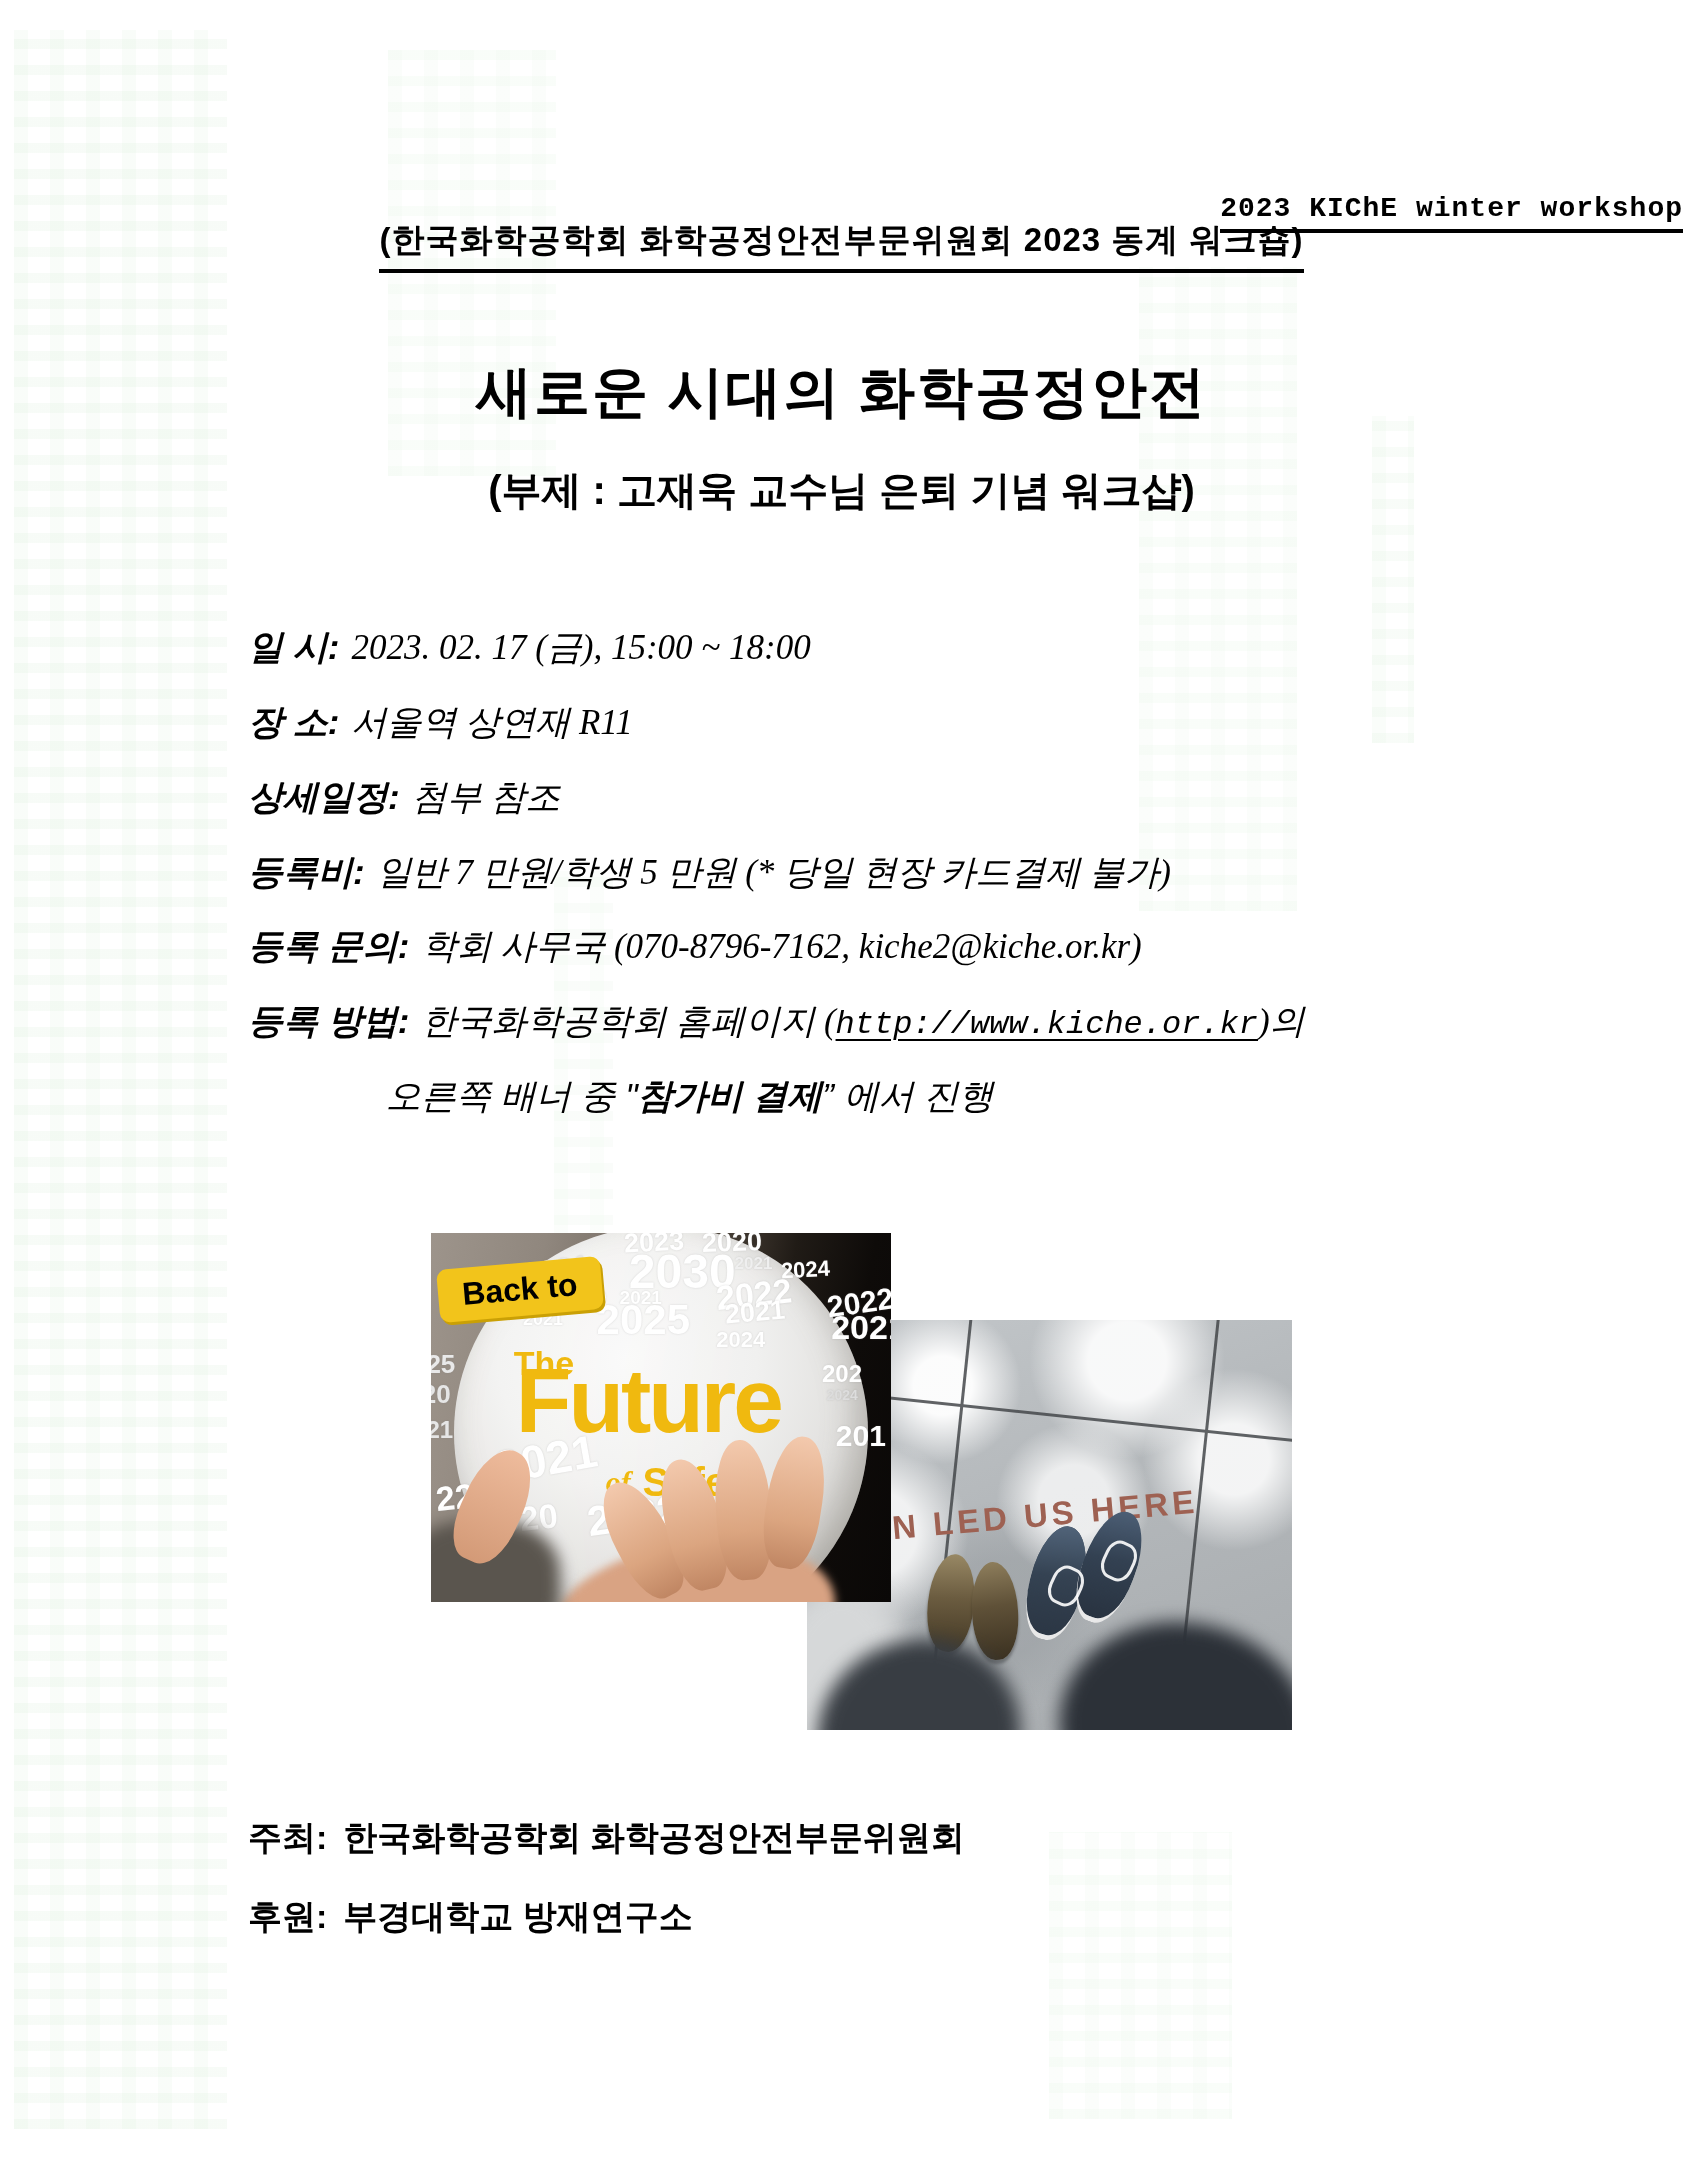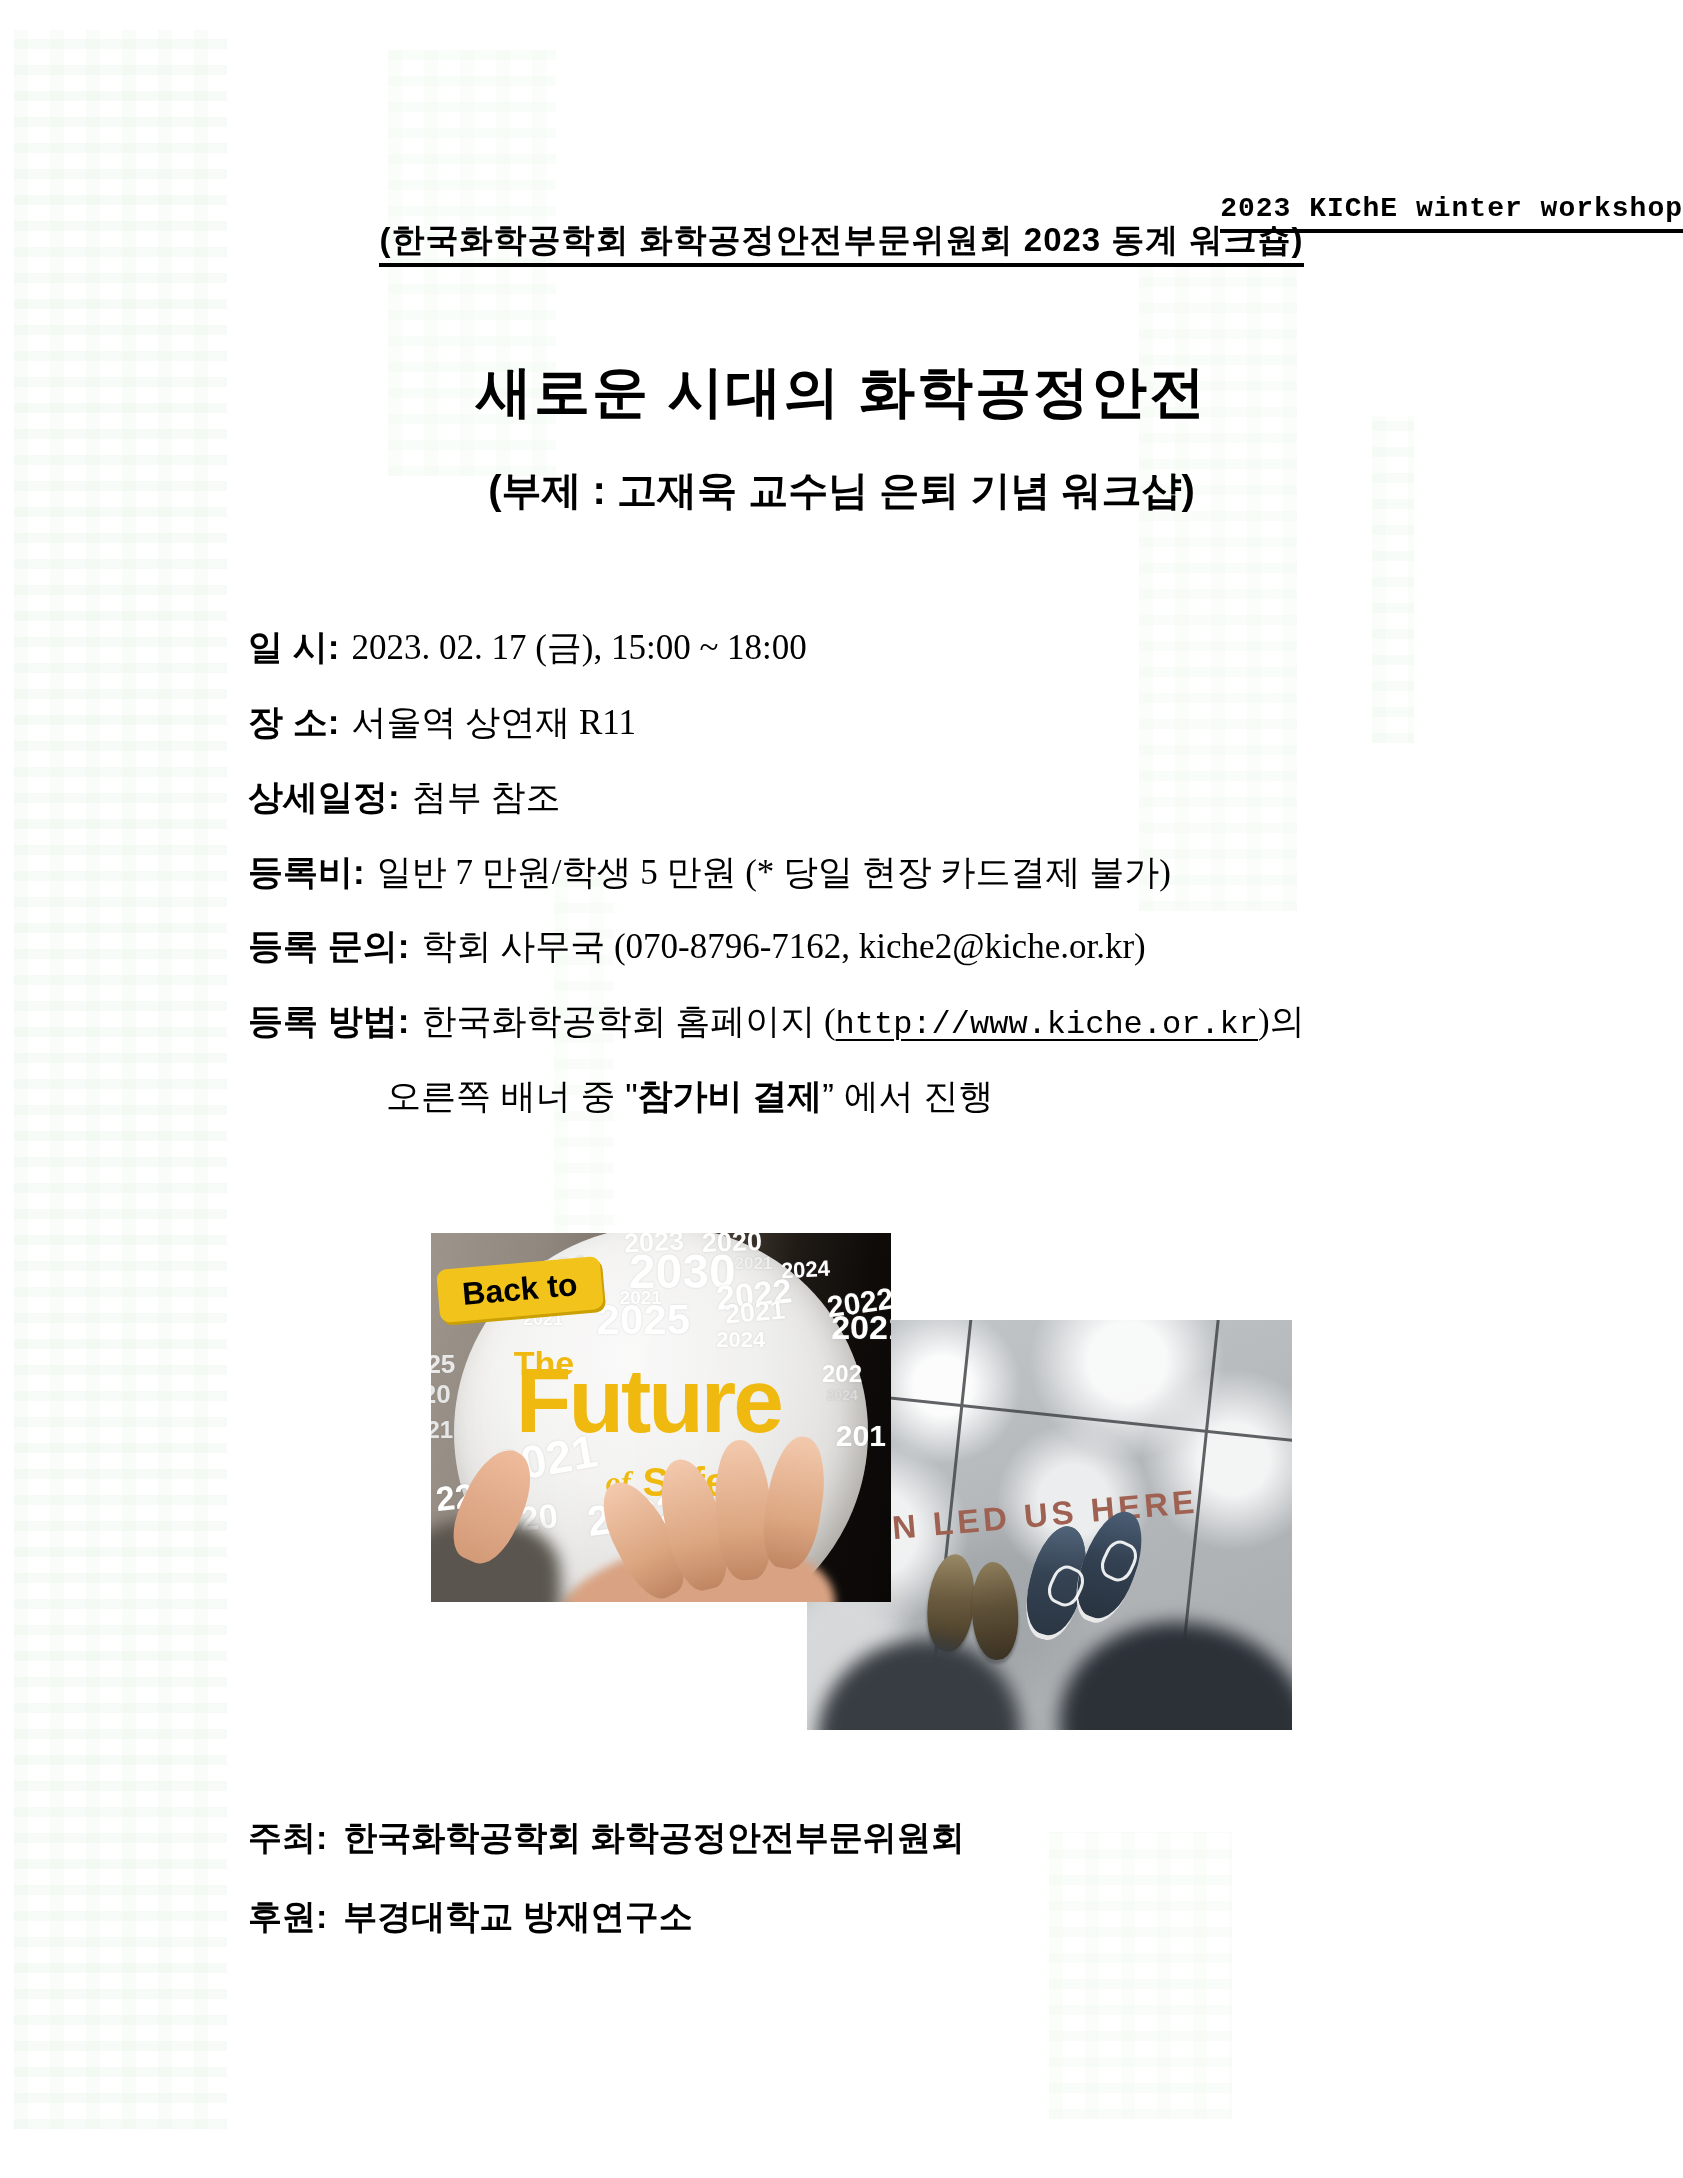--- a/index.html
+++ b/index.html
@@ -22,28 +22,28 @@
 
   
   .hline1{position:absolute;left:0;right:0;top:145px;text-align:right;margin-top:48px;}
   .hline1 span{
     display:inline-block;font-family:"Liberation Mono","DejaVu Sans Mono",monospace;
     font-weight:bold;font-size:28px;letter-spacing:1px;color:#000;
     border-bottom:4px solid #000;padding-bottom:5px;}
   .hline2{position:absolute;left:0;right:0;top:218px;text-align:center;}
   .hline2 span{
     display:inline-block;font-weight:bold;font-size:33px;letter-spacing:1px;color:#000;
-    border-bottom:4px solid #000;}
+    border-bottom:4px solid #000;padding-bottom:6px;}
   .title{position:absolute;left:0;right:0;top:347px;margin:8px;text-align:center;
          font-size:56px;font-weight:800;letter-spacing:2px;color:#000;}
   .subtitle{position:absolute;left:0;right:0;top:463px;text-align:center;
             font-size:40px;font-weight:bold;color:#000;}
 
   
-  .detail{position:absolute;left:248px;font-size:35px;white-space:nowrap;color:#000;}
+  .detail{position:absolute;left:248px;font-size:35px;white-space:nowrap;color:#000;font-style:italic;}
   .detail .lbl{font-weight:bold;}
   .detail .val{font-family:"Liberation Serif","DejaVu Serif",serif;margin-left:12px;}
   .d-date{top:624px;} .d-venue{top:699px;} .d-schedule{top:774px;}
   .d-fee{top:849px;} .d-contact{top:923px;} .d-method{top:998px;}
   .d-method2{top:1073px;left:386px;font-family:"Liberation Sans","DejaVu Sans",sans-serif;}
   .d-method2 .strong{font-weight:bold;}
   .url{font-family:"Liberation Mono","DejaVu Sans Mono",monospace;color:#000;
        text-decoration:underline;text-underline-offset:6px;text-decoration-thickness:2px;font-size:32px;}
 
   

